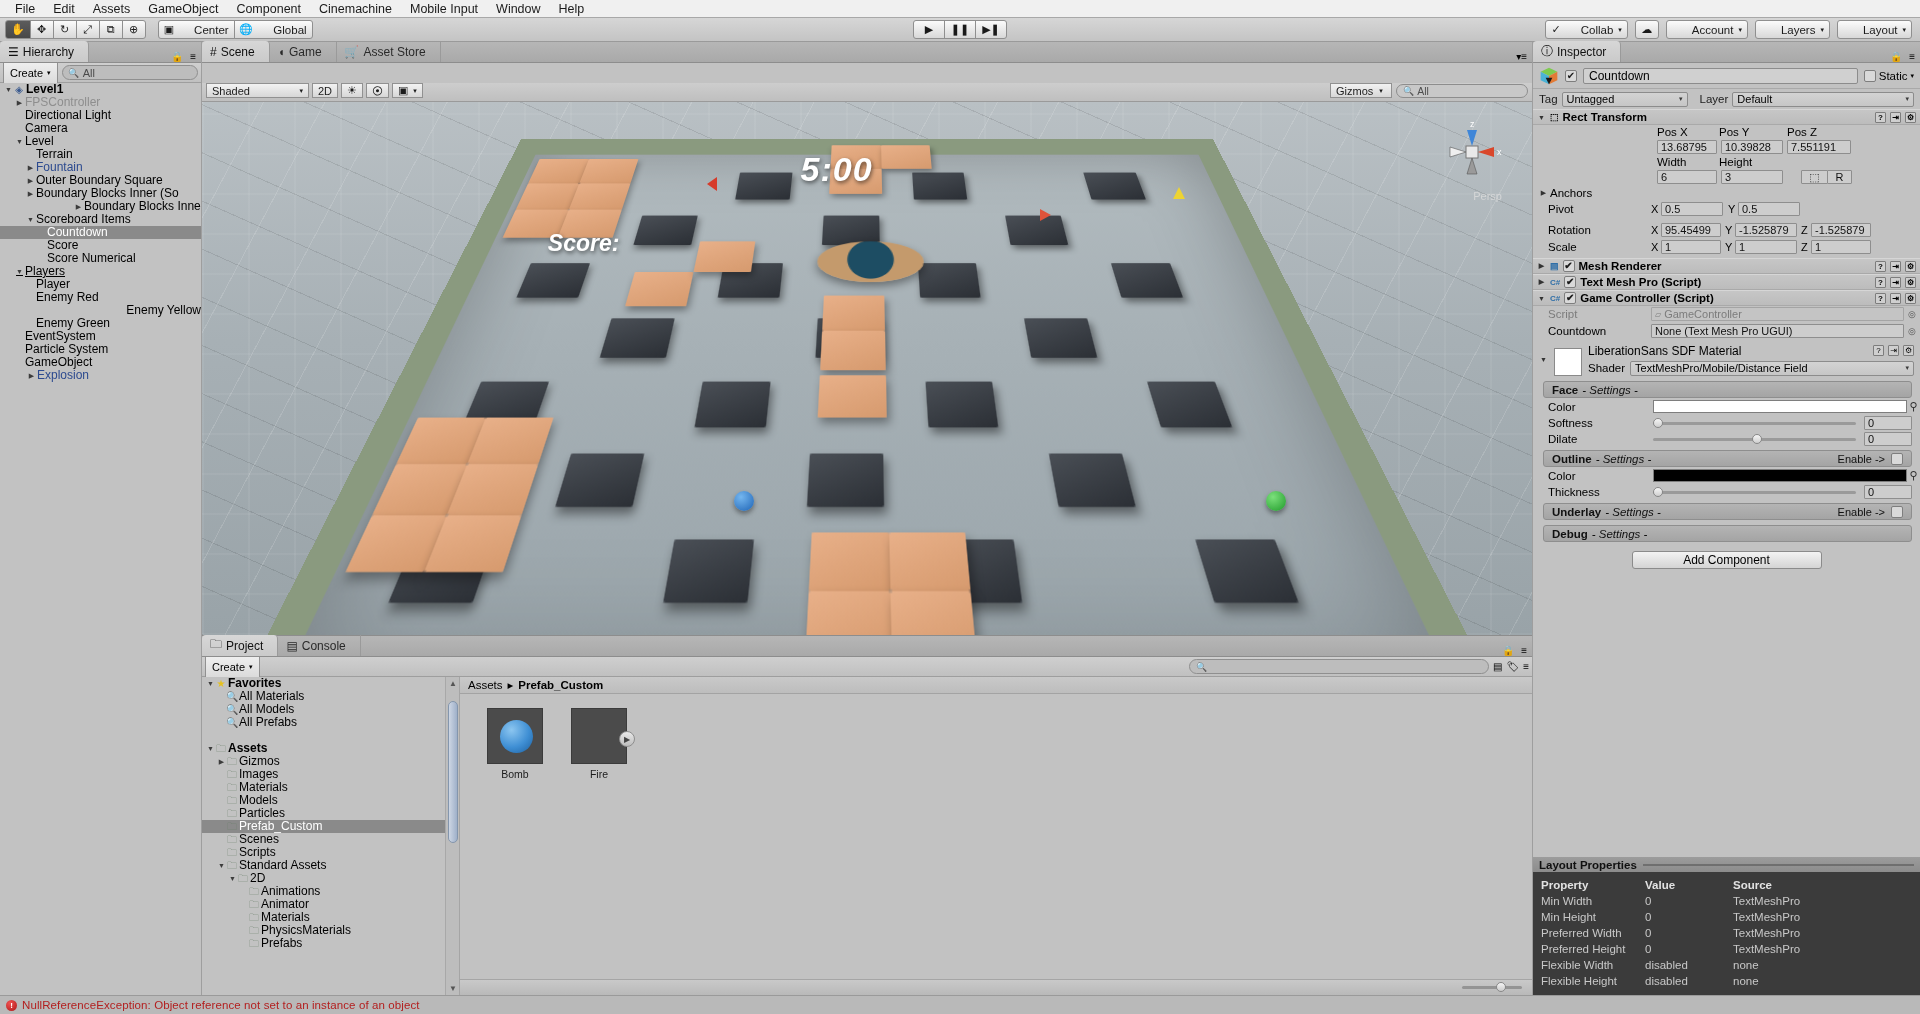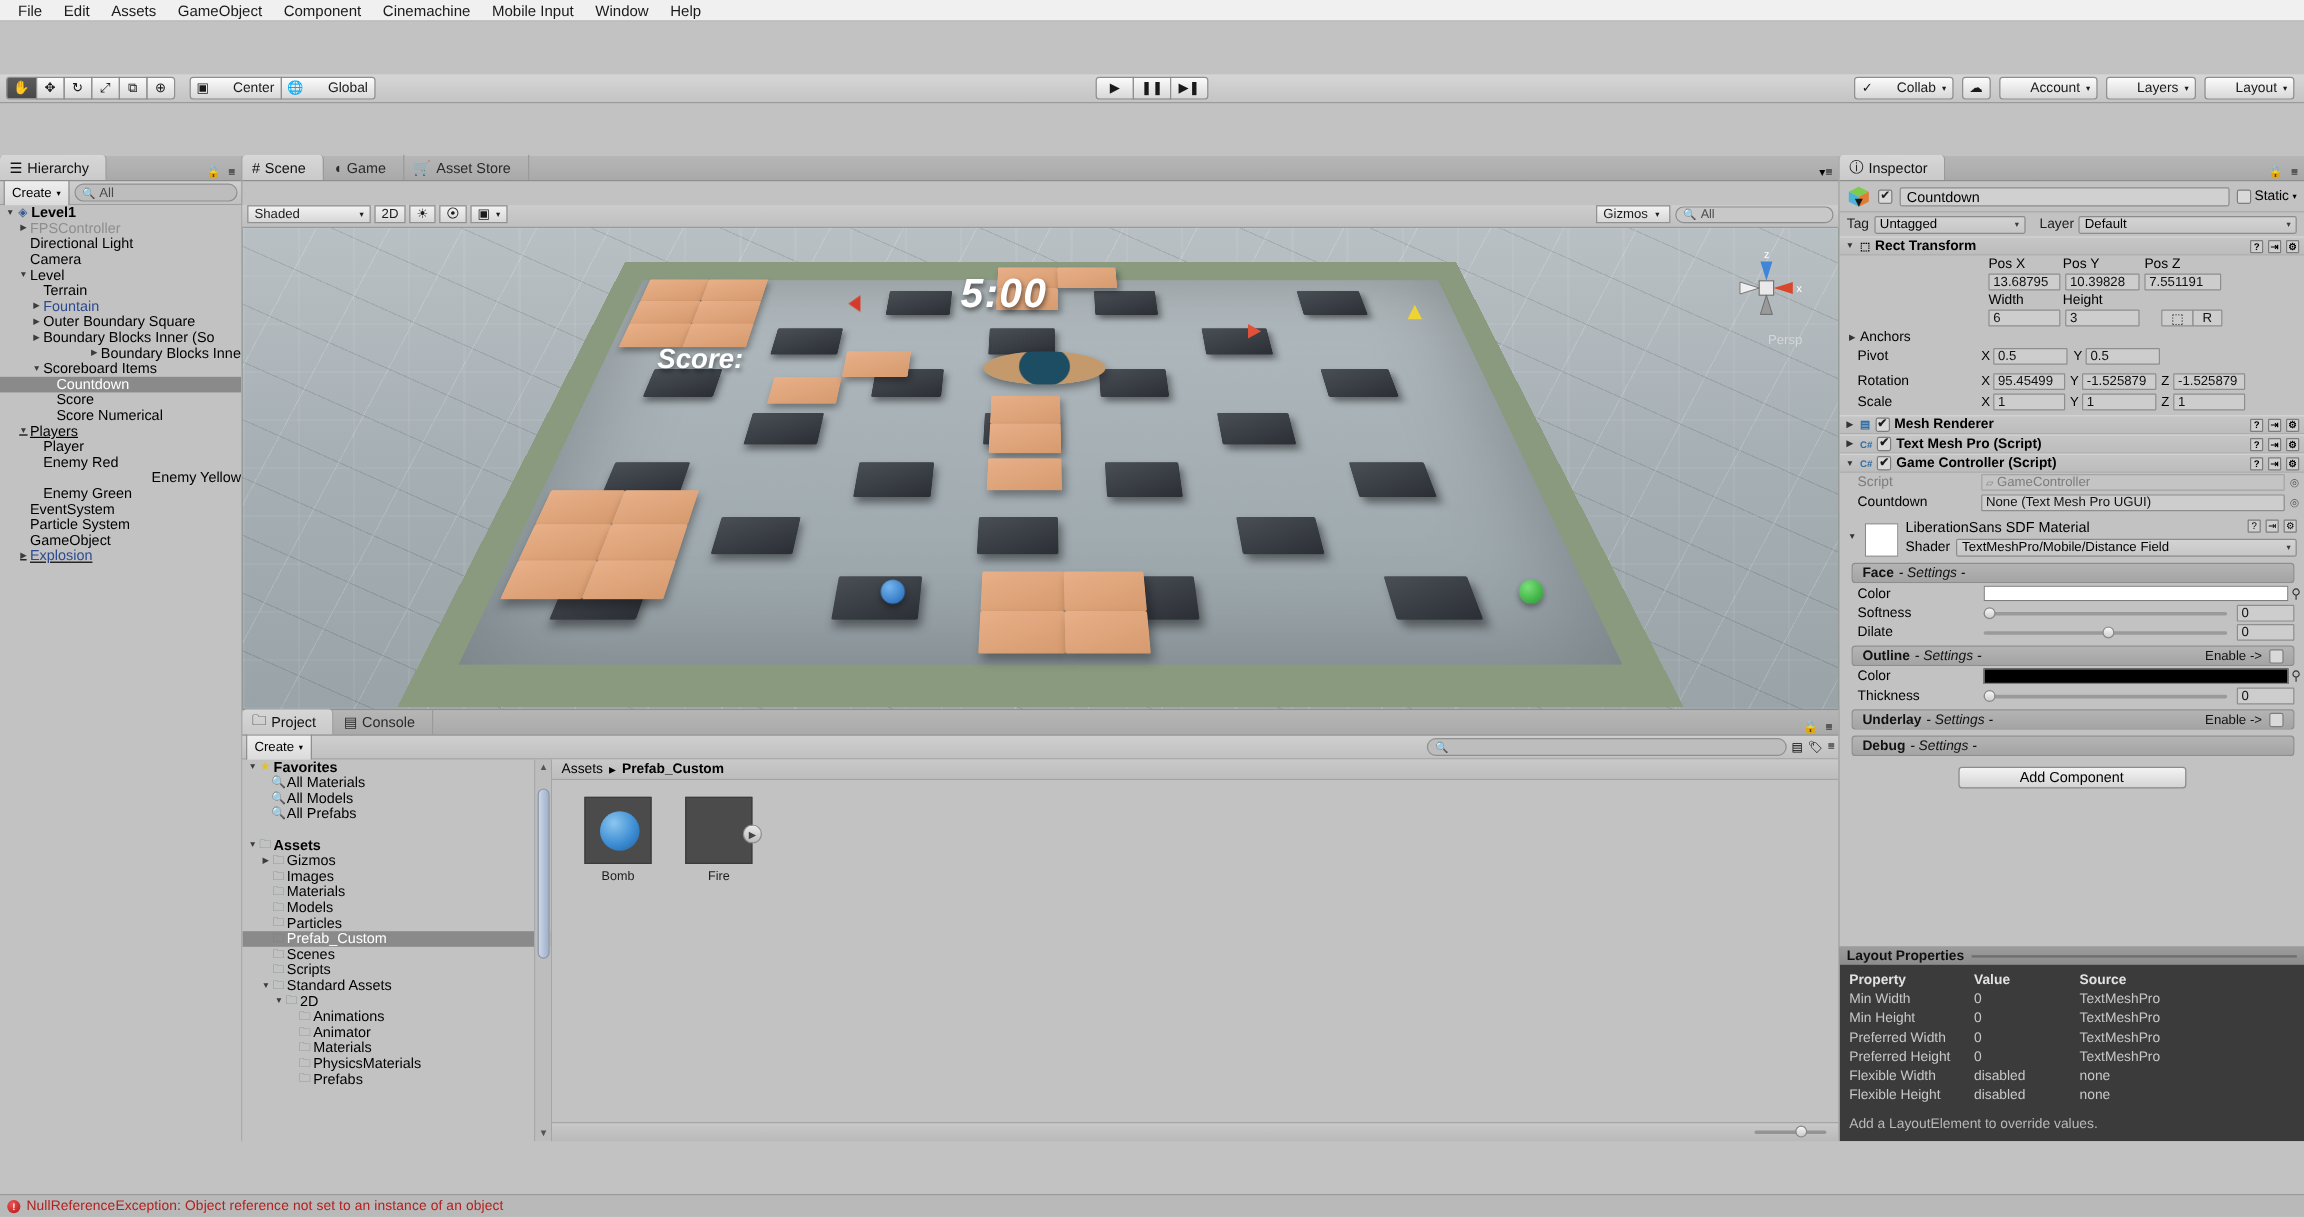--- a/index.html
+++ b/index.html
@@ -4,21 +4,21 @@
 <style>
   * { box-sizing: border-box; margin:0; padding:0; }
   html,body { width:1920px; height:1014px; overflow:hidden; }
   body {
     font-family: "Liberation Sans", sans-serif;
     font-size: 13px;
     color: #000;
     background: #c2c2c2;
     -webkit-font-smoothing: none;
   }
-  .app { position:relative; width:1920px; height:1014px; display:flex; flex-direction:column;gap:44px; }
+  .app { position:relative; width:1920px; height:1014px; display:flex; flex-direction:column; }
 
   
   .menubar {
     height:18px; background:#f0f0f0; display:flex; align-items:center;
     border-bottom:1px solid #a8a8a8; padding-left:6px; flex:0 0 18px;
   }
   .menubar .mi { padding:0 9px; font-size:12.5px; line-height:18px; color:#1a1a1a; cursor:default; }
 
   
   .toolbar {
@@ -475,21 +475,21 @@
               <span class="txt">EventSystem</span>
             </div>
             <div class="row" style="padding-left: 15px;">
               <span class="arrow"></span>
               <span class="txt">Particle System</span>
             </div>
             <div class="row" style="padding-left: 15px;">
               <span class="arrow"></span>
               <span class="txt">GameObject</span>
             </div>
-            <div class="row prefab" style="padding-left: 15px; text-decoration: underline;">
+            <div class="row prefab" style="padding-left: 27px;">
               <span class="arrow">▶</span>
               <span class="txt">Explosion</span>
             </div>
           </div>
       </div>
     </div>
 
     <div class="vsplit"></div>
 
     <div class="centercol">
@@ -1080,21 +1080,20 @@
                 <div class="lp-c1">Flexible Width</div>
                 <div class="lp-c2">disabled</div>
                 <div class="">none</div>
               </div>
               <div class="lp-row">
                 <div class="lp-c1">Flexible Height</div>
                 <div class="lp-c2">disabled</div>
                 <div class="">none</div>
               </div>
             </div>
-          <div class="lp-note">Add a LayoutElement to override values.</div>
         </div>
 
       </div>
     </div>
   </div>
 
   <div class="statusbar">
     <span class="errdot">!</span>
     <span class="msg">NullReferenceException: Object reference not set to an instance of an object</span>
   </div>

